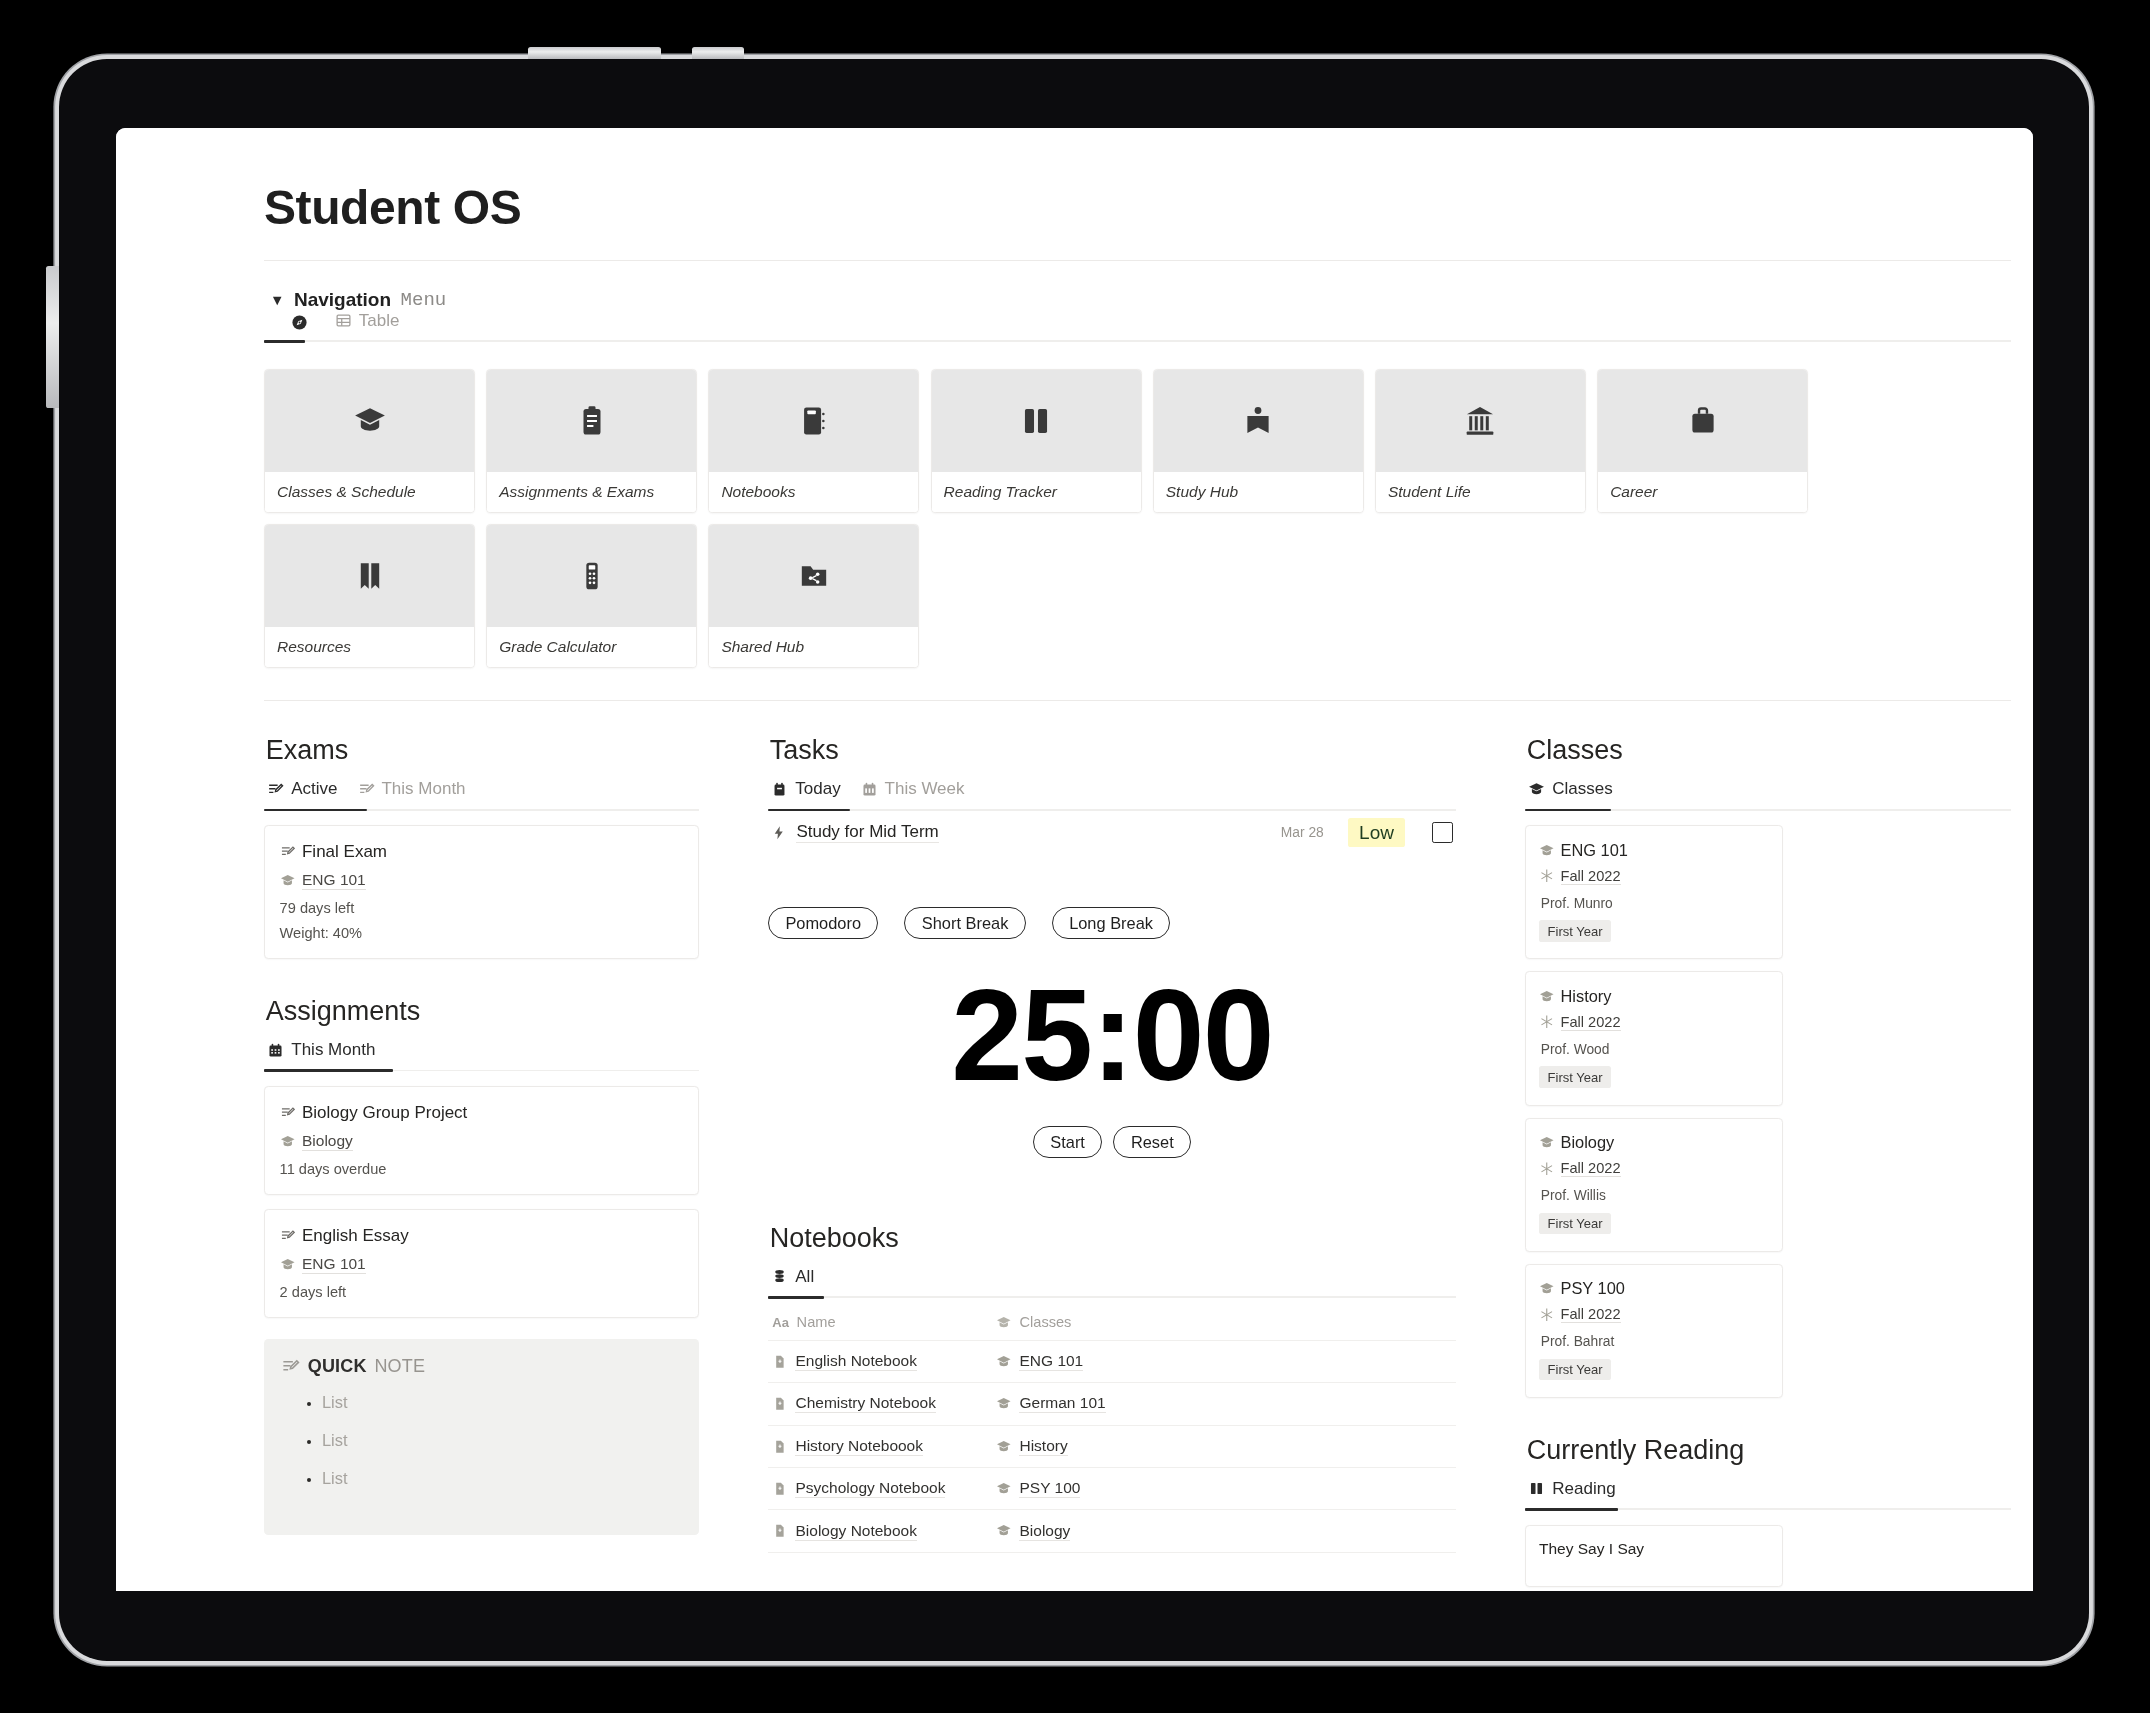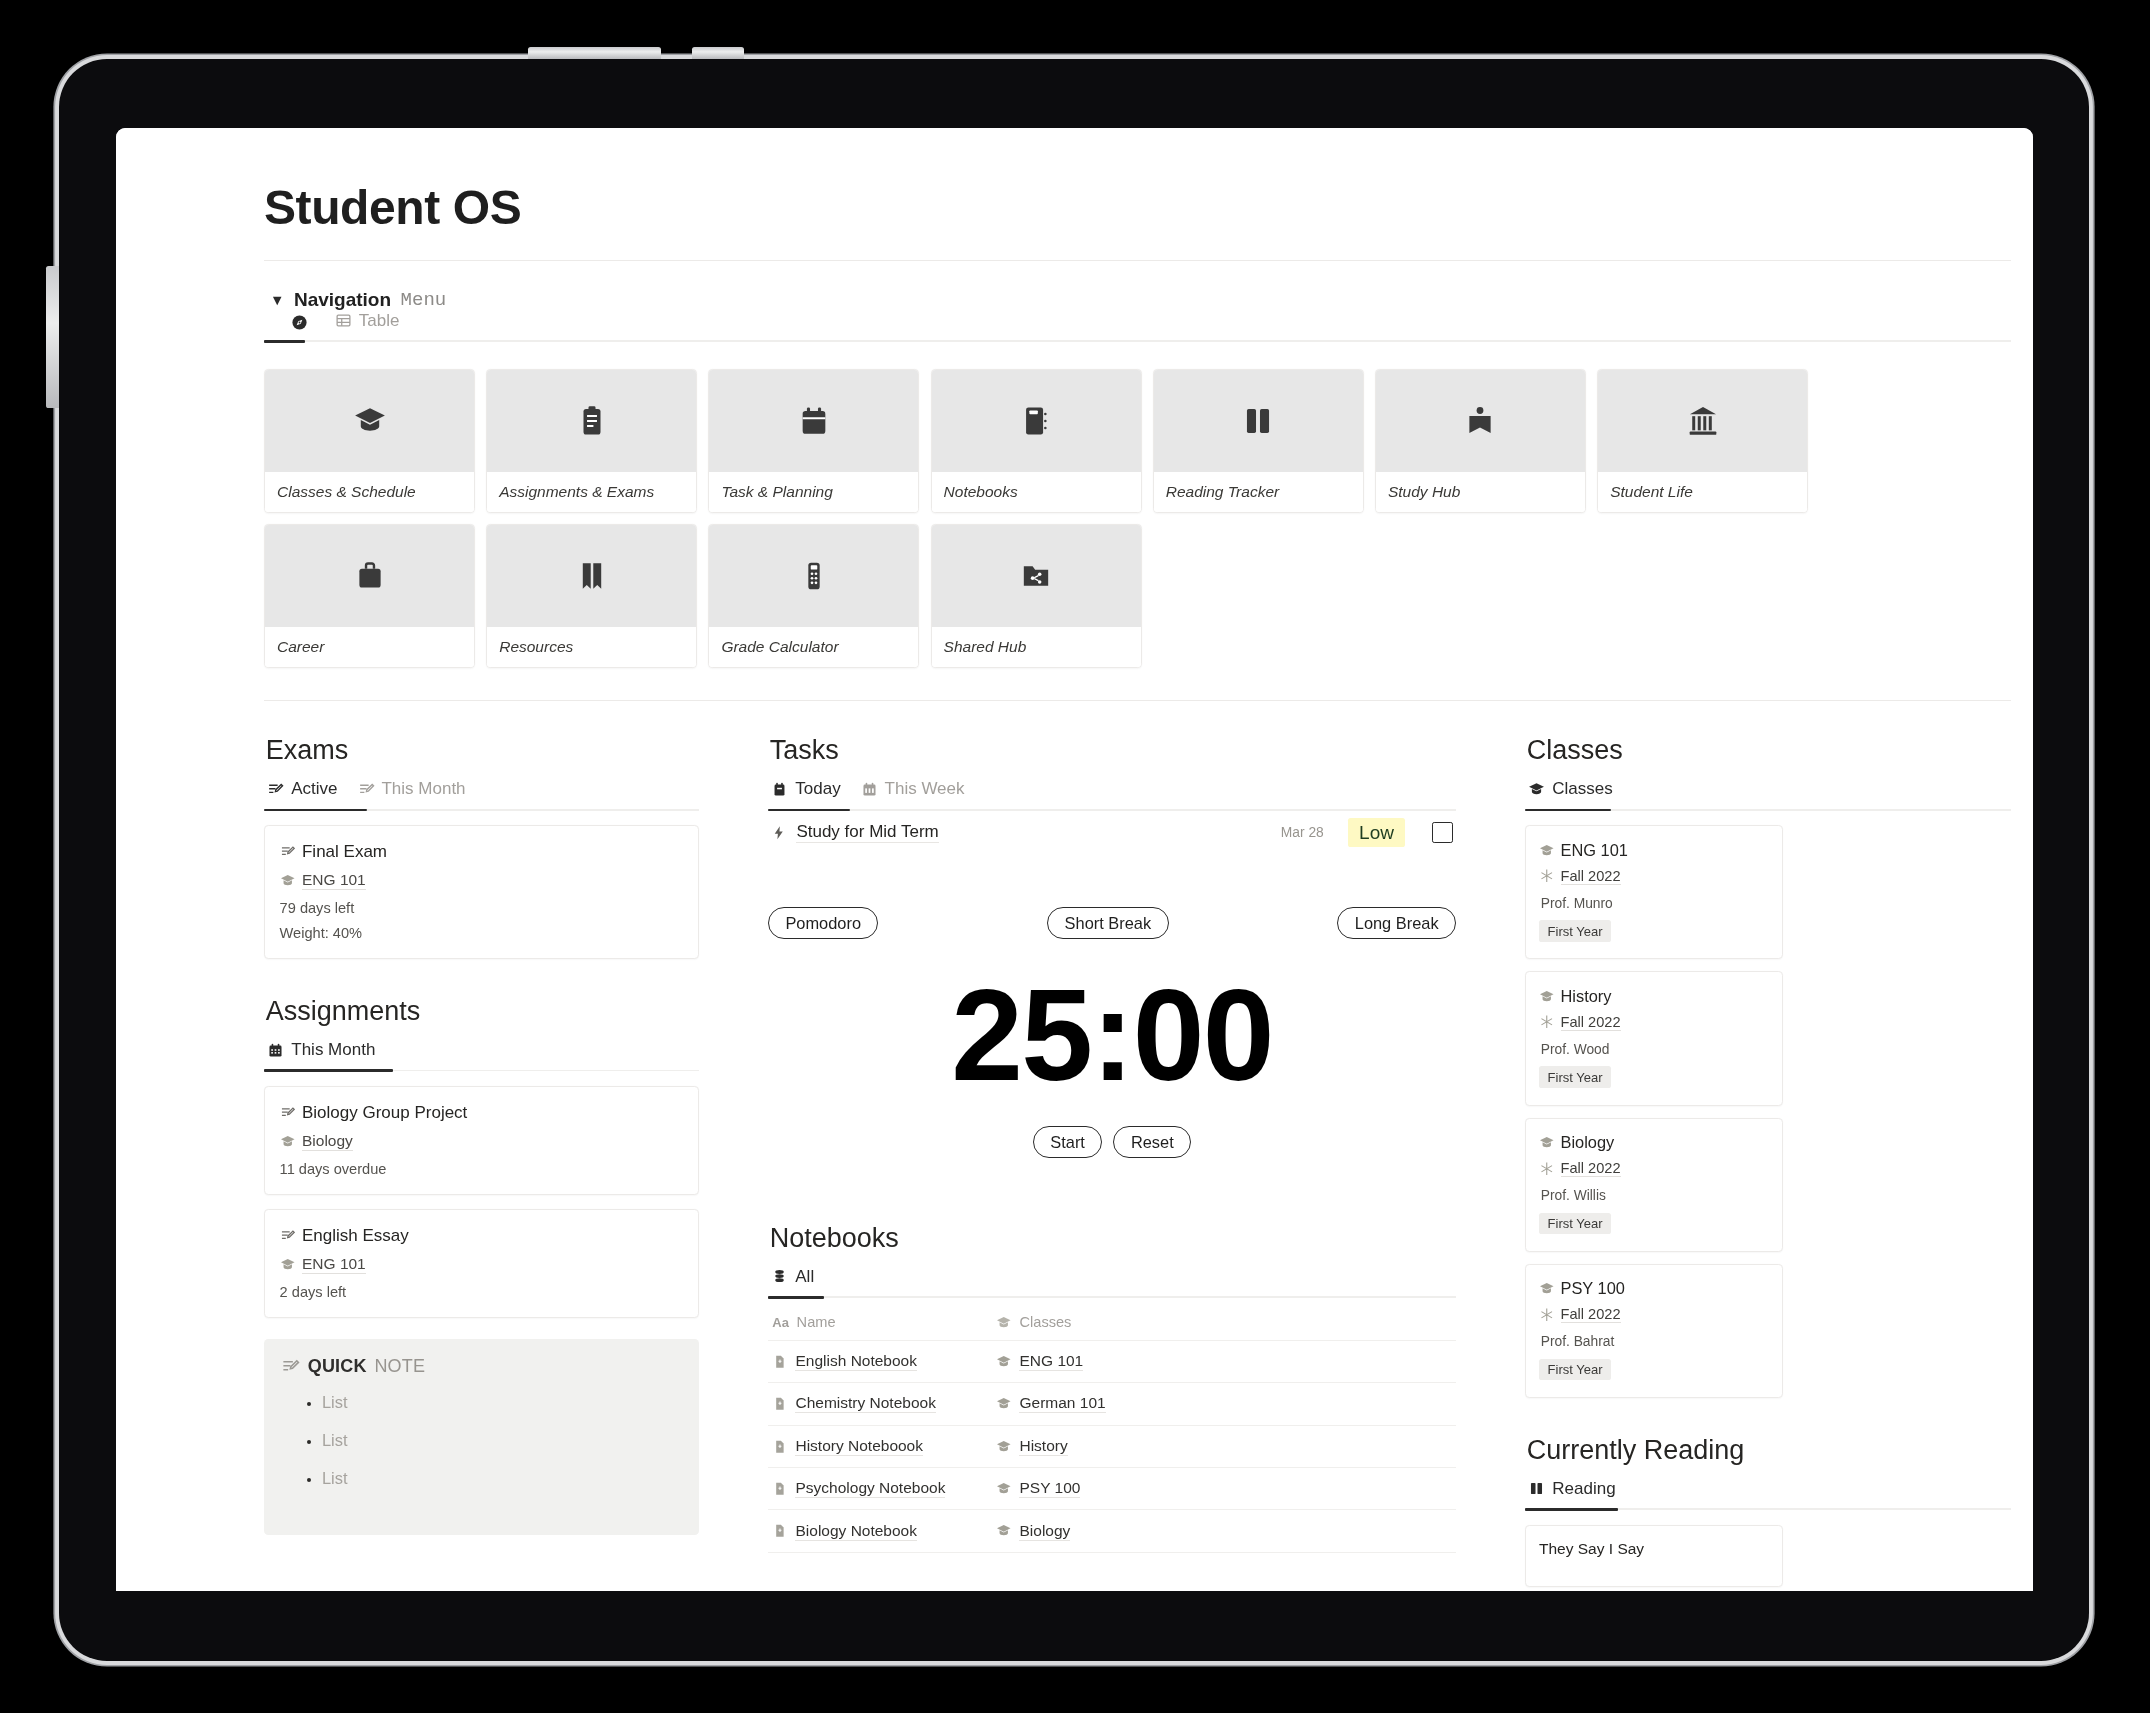--- a/index.html
+++ b/index.html
@@ -132,21 +132,21 @@
   .task-spacer{ flex:1;}
   .task-date{ font-size:13.8px; color:#98958f; margin-right:14.6px;}
   .badge-low{
     background:#fef9c3; color:#1f3d20; font-size:19px;
     padding:3.4px 11.2px; border-radius:2.6px; margin-right:17px;
   }
   .chkbox{ width:19px; height:19px; border:1.3px solid #2b2b2b; border-radius:2.2px;}
 
   
   .pomo{ margin-top:52px; text-align:center;}
-  .pill-row{ display:flex; justify-content:space-between; gap:26px;}
+  .pill-row{ display:flex; justify-content:flex-start; gap:26px;}
   .pill{
     border:1.3px solid #2b2b2b; border-radius:20.7px; background:#fff;
     font-size:16.4px; color:#1f1f1f; padding:6.9px 16.4px; line-height:1;
   }
   .clock{ font-size:129px; font-weight:bold; color:#000; line-height:1.06; margin:27.5px 0 22.4px 0; letter-spacing:-1.7px;}
   .ctrl-row{ display:flex; justify-content:center; gap:11.2px;}
 
   
   .nb{ margin-top:65px;}
   .tbl{ width:688px; margin-top:6.9px;}
@@ -248,31 +248,20 @@
         <div class="thumb">
           <svg viewBox="0 0 24 24" fill="#3a3a3a">
                   <rect x="6" y="3.5" width="12" height="18" rx="1.8"></rect>
                   <rect x="9.5" y="1.6" width="5" height="3.4" rx="1" fill="#3a3a3a"></rect>
                   <path d="M8.5 8.5h7M8.5 12h7M8.5 15.5h4.5" stroke="#fff" stroke-width="1.5"></path>
                 </svg>
         </div>
         <div class="cap">Assignments &amp; Exams</div>
       </div>
 
-      <div class="navcard">
-        <div class="thumb">
-          <svg viewBox="0 0 24 24" fill="#3a3a3a">
-                  <rect x="4" y="5" width="16" height="16" rx="2"></rect>
-                  <rect x="7" y="2.4" width="2.2" height="4.4" rx="1"></rect>
-                  <rect x="14.8" y="2.4" width="2.2" height="4.4" rx="1"></rect>
-                  <path d="M4 10h16" stroke="#fff" stroke-width="1.4"></path>
-                </svg>
-        </div>
-        <div class="cap">Task &amp; Planning</div>
-      </div>
 
       <div class="navcard">
         <div class="thumb">
           <svg viewBox="0 0 24 24" fill="#3a3a3a">
                   <rect x="5" y="2.5" width="12" height="19" rx="1.6"></rect>
                   <rect x="7.3" y="4.6" width="6" height="2.6" rx=".6" fill="#fff"></rect>
                   <circle cx="18.6" cy="7" r=".9"></circle>
                   <circle cx="18.6" cy="12" r=".9"></circle>
                   <circle cx="18.6" cy="17" r=".9"></circle>
                 </svg>

